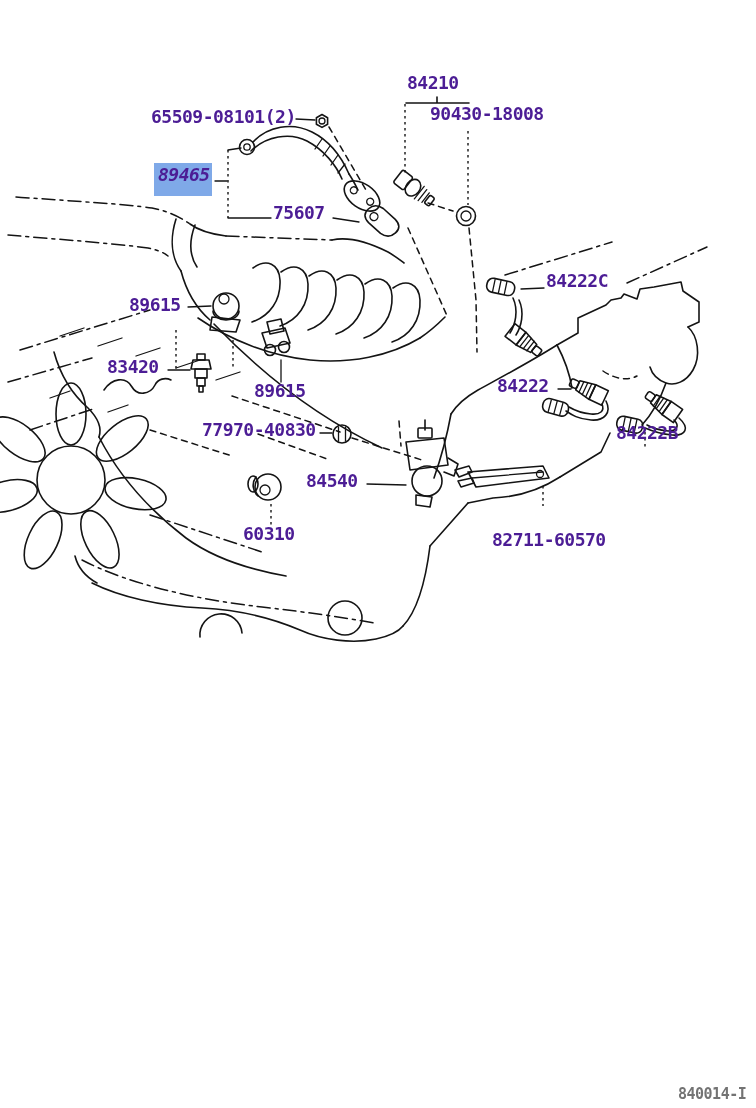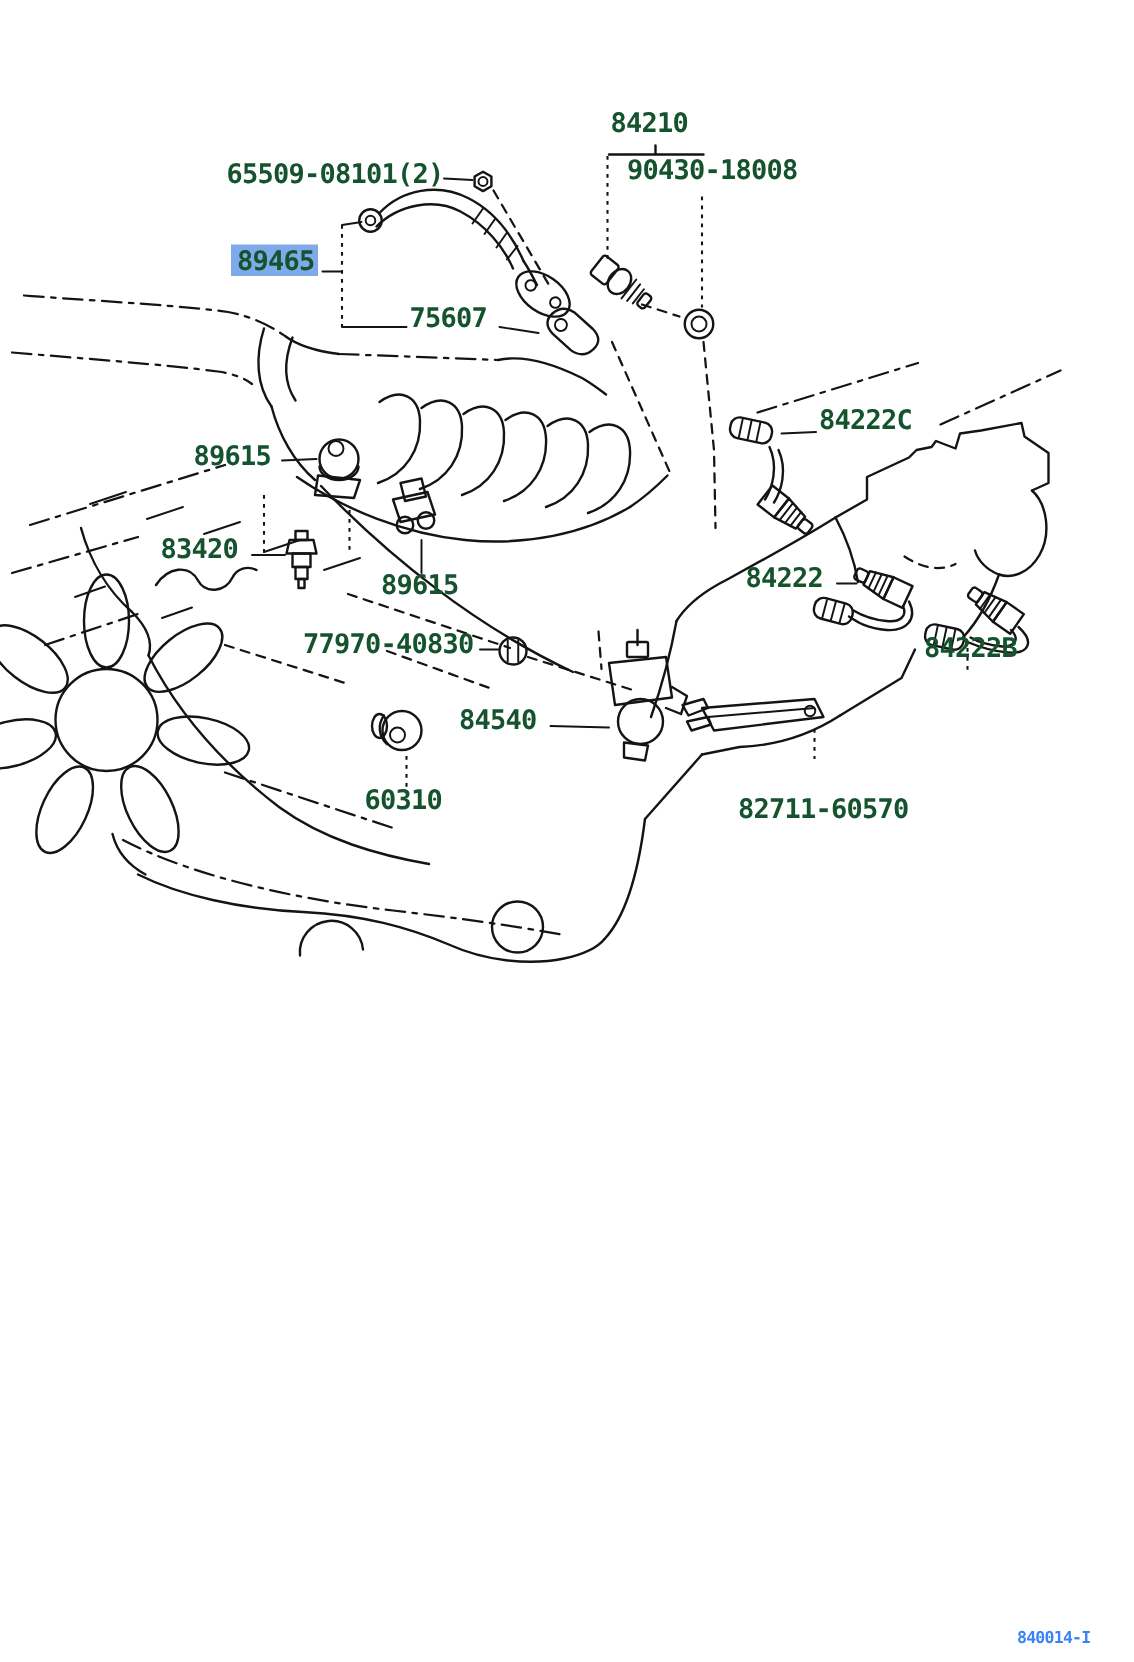--- a/index.html
+++ b/index.html
@@ -4,25 +4,25 @@
 <style>
   html,body{margin:0;padding:0;background:#ffffff;}
   #stage{
     position:relative;width:756px;height:1108px;background:#ffffff;
     font-family:"DejaVu Sans Mono","Liberation Mono",monospace;
     overflow:hidden;
   }
   #drawing{position:absolute;left:0;top:0;}
   .plbl{
     position:absolute;font-size:18px;font-weight:700;line-height:1;
-    color:#14532d;white-space:nowrap;letter-spacing:-0.5px;
+    color:#4c1d95;white-space:nowrap;letter-spacing:-0.5px;
   }
-  .hl{background:#7fa9e8;padding:3px 2px 0 4px;margin:-3px -2px -4px -4px;}
+  .hl{background:#7fa9e8;padding:3px 2px 12px 4px;margin:-3px -2px -4px -4px;font-style:italic;}
   .figcode{
-    position:absolute;font-size:11px;font-weight:700;color:#3b82f6;
+    position:absolute;font-size:15px;font-weight:700;color:#737373;
     letter-spacing:-0.5px;white-space:nowrap;
   }
   svg *{vector-effect:non-scaling-stroke;}
   .ln{fill:none;stroke:#141414;stroke-width:1.6;stroke-linecap:round;stroke-linejoin:round;}
   .thin{fill:none;stroke:#141414;stroke-width:1.3;stroke-linecap:round;}
   .dsh{fill:none;stroke:#141414;stroke-width:1.5;stroke-dasharray:6 5;stroke-linecap:round;}
   .dd{fill:none;stroke:#141414;stroke-width:1.5;stroke-dasharray:13 5 3 5;stroke-linecap:round;}
   .dot{fill:none;stroke:#141414;stroke-width:1.4;stroke-dasharray:2.5 3.5;}
 </style>
 </head>
@@ -273,21 +273,21 @@
       <path class="dsh" d="M399,421 L401,446"></path>
       <path class="thin" d="M367,484 L406,485"></path>
       <path class="dot" d="M543,486 L543,506"></path>
       <path class="dot" d="M271,504 L271,525"></path>
       <path class="dot" d="M645,432 L645,449"></path>
     </g>
   </svg>
 
   <div class="plbl" style="left:151px;top:108px">65509-08101(2)</div>
   <div class="plbl" style="left:407px;top:74px">84210</div>
-  <div class="plbl" style="left:418px;top:105px">90430-18008</div>
+  <div class="plbl" style="left:430px;top:105px">90430-18008</div>
   <div class="plbl hl" style="left:158px;top:166px">89465</div>
   <div class="plbl" style="left:273px;top:204px">75607</div>
   <div class="plbl" style="left:546px;top:272px">84222C</div>
   <div class="plbl" style="left:129px;top:296px">89615</div>
   <div class="plbl" style="left:107px;top:358px">83420</div>
   <div class="plbl" style="left:254px;top:382px">89615</div>
   <div class="plbl" style="left:497px;top:377px">84222</div>
   <div class="plbl" style="left:202px;top:421px">77970-40830</div>
   <div class="plbl" style="left:616px;top:424px">84222B</div>
   <div class="plbl" style="left:306px;top:472px">84540</div>

